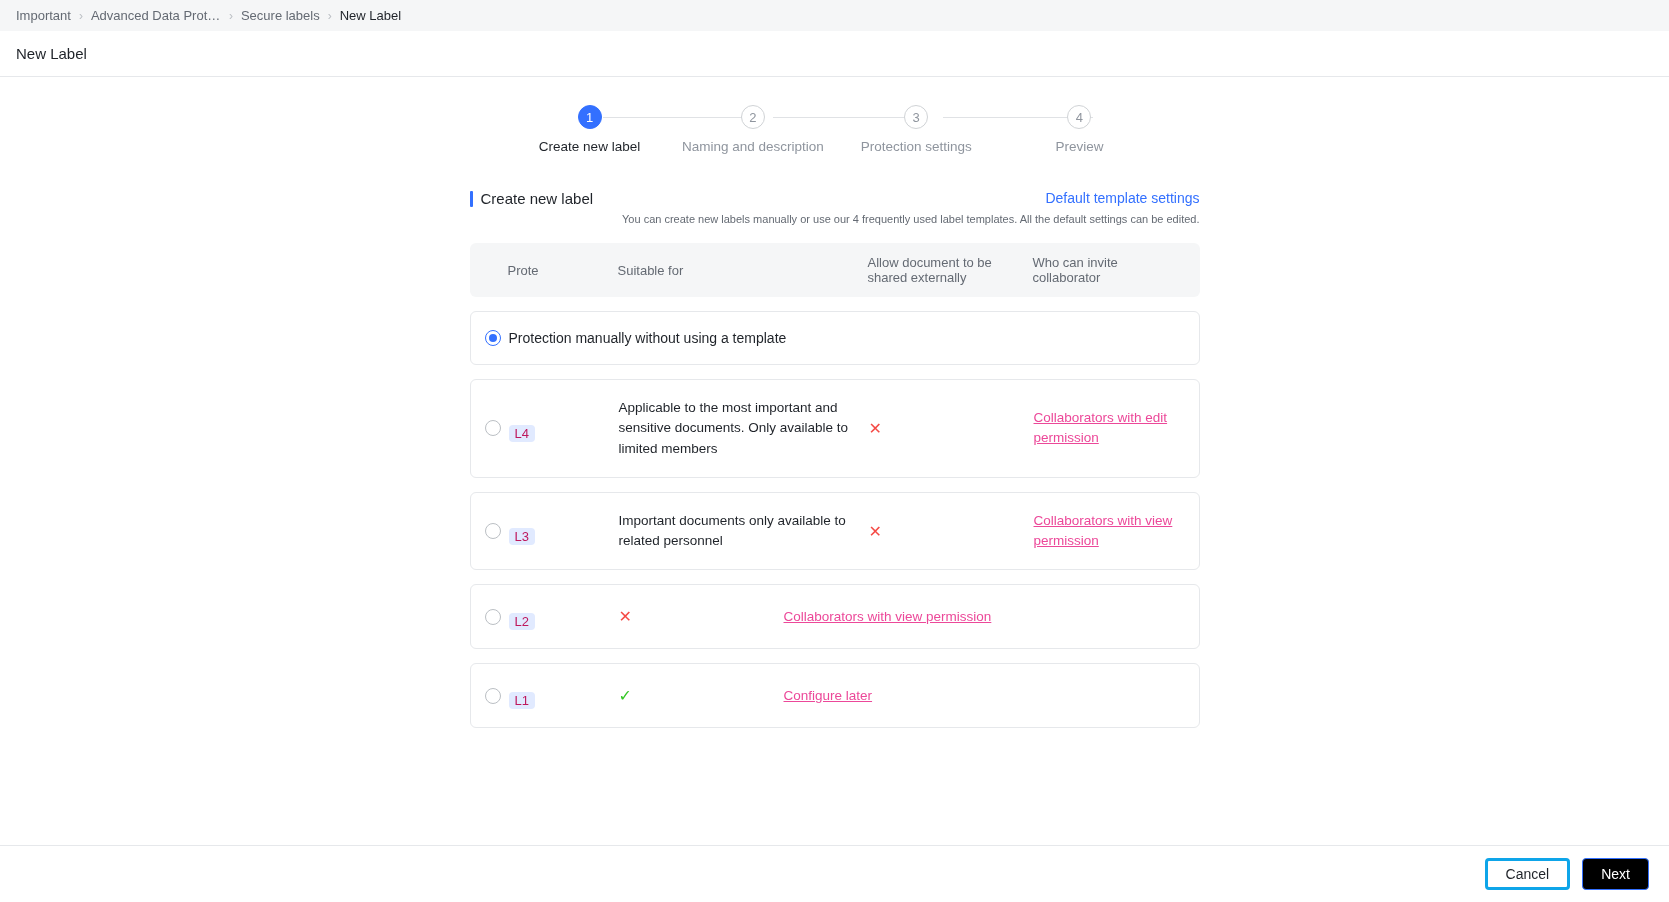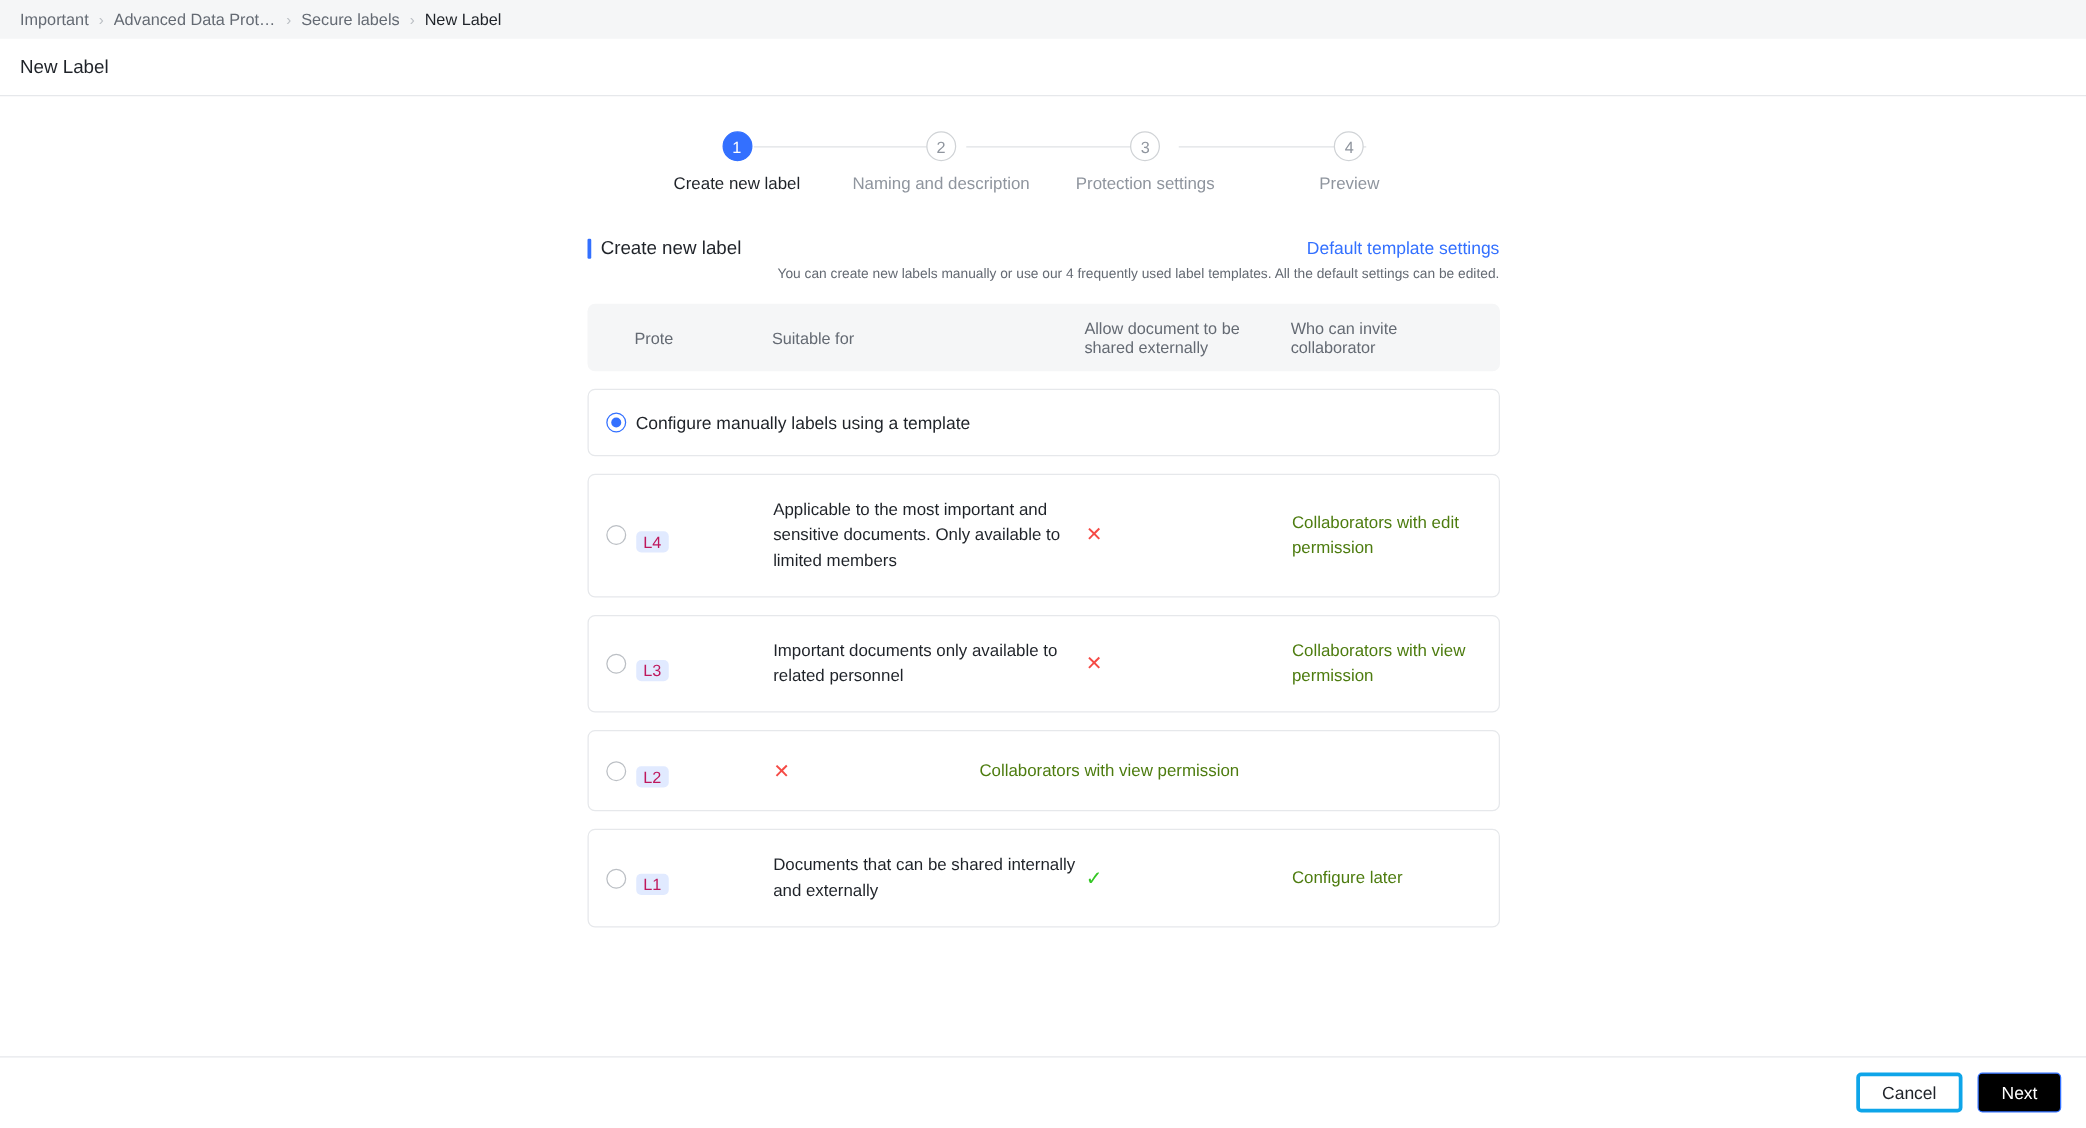--- a/index.html
+++ b/index.html
@@ -138,21 +138,21 @@
     display:inline-block;
     background:#e1eaff;
     color:#be185d;
     font-size:13px;
     font-weight:500;
     padding: 1px 6px;
     border-radius:4px;
     margin-top:10px;
   }
   .template-row .col-suitable { font-size:13.5px; color:#1f2329; line-height:1.5;}
-  .template-row .col-invite { font-size:13.5px; color:#4d7c0f; line-height:1.5;}
+  .template-row .col-invite { font-size:13.5px; color:#ec4899; line-height:1.5;text-decoration:underline;}
   .icon-x { color:#f54a45; font-size:16px; }
   .icon-check { color:#34c724; font-size:16px;}
   
   .footer {
     border-top:1px solid #e6e8eb;
     padding: 12px 20px;
     display:flex;
     justify-content:flex-end;
     gap:12px;
   }
@@ -219,21 +219,21 @@
 
     <div class="table-header">
       <div class="col-label">Prote</div>
       <div class="col-suitable">Suitable for</div>
       <div class="col-share">Allow document to be shared externally</div>
       <div class="col-invite">Who can invite collaborator</div>
     </div>
 
     <div class="option-card">
       <div class="radio checked"></div>
-      <div class="option-text">Configure manually labels using a template</div>
+      <div class="option-text">Protection manually without using a template</div>
     </div>
 
     <div id="template-rows">
         <div class="option-card template-row">
           <div class="radio"></div>
           <div class="col-label"><span class="badge">L4</span></div>
           <div class="col-suitable">Applicable to the most important and sensitive documents. Only available to limited members</div>
           <div class="col-share"><span class="icon-x">✕</span></div>
           <div class="col-invite">Collaborators with edit permission</div>
         </div>
@@ -246,21 +246,20 @@
         </div>
         <div class="option-card template-row">
           <div class="radio"></div>
           <div class="col-label"><span class="badge">L2</span></div>
           <div class="col-share"><span class="icon-x">✕</span></div>
           <div class="col-invite">Collaborators with view permission</div>
         </div>
         <div class="option-card template-row">
           <div class="radio"></div>
           <div class="col-label"><span class="badge">L1</span></div>
-          <div class="col-suitable">Documents that can be shared internally and externally</div>
           <div class="col-share"><span class="icon-check">✓</span></div>
           <div class="col-invite">Configure later</div>
         </div>
       </div>
   </div>
 </div>
 
 <div class="footer">
   <div class="btn btn-secondary">Cancel</div>
   <div class="btn btn-primary">Next</div>

